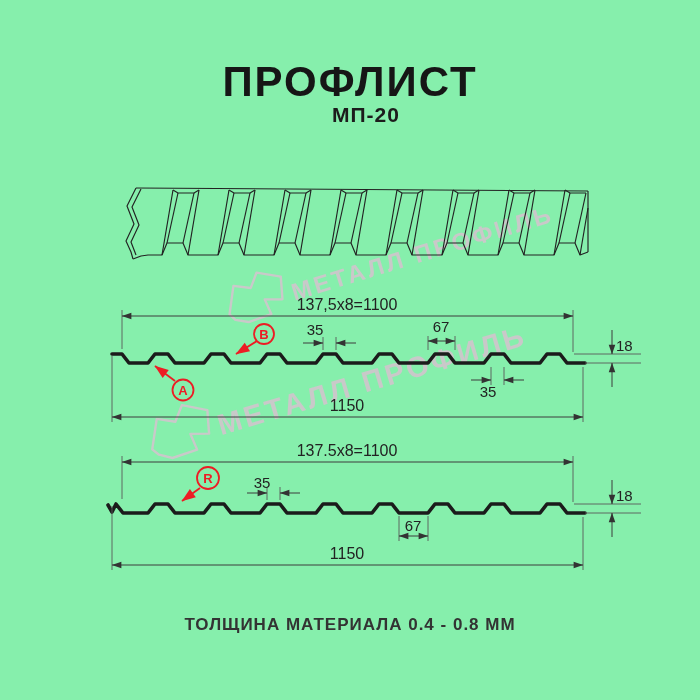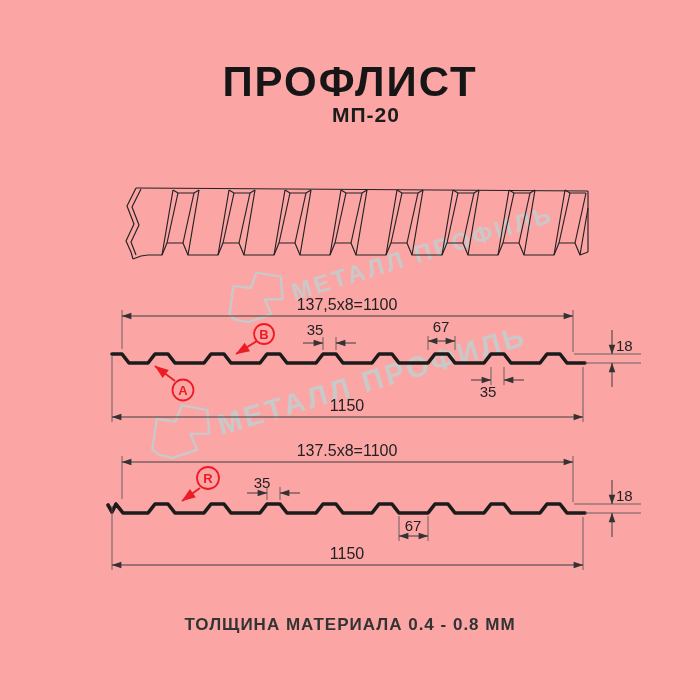--- a/index.html
+++ b/index.html
@@ -1,16 +1,16 @@
 <!DOCTYPE html>
 <html><head>
 <meta charset="utf-8">
 <style>
   html,body{margin:0;padding:0;background:#fff;}
-  #page{position:relative;width:700px;height:700px;background:#fca5a5;overflow:hidden;
+  #page{position:relative;width:700px;height:700px;background:#86efac;overflow:hidden;
         font-family:"Liberation Sans",sans-serif;}
   .title{position:absolute;left:0;top:58px;width:700px;text-align:center;
          font-size:42px;font-weight:bold;letter-spacing:2px;color:#161616;}
   .subtitle{position:absolute;left:0;top:103px;width:700px;text-align:center;
          font-size:21px;font-weight:600;letter-spacing:1px;color:#1c1c1c;margin-left:16px;}
   .footer{position:absolute;left:0;top:615px;width:700px;text-align:center;
          font-size:17px;font-weight:600;letter-spacing:1px;color:#333;}
   svg{position:absolute;left:0;top:0;}
   .prof{fill:none;stroke:#1b1b1b;stroke-width:3.6;stroke-linejoin:round;stroke-linecap:round;}
   .persp{fill:none;stroke:#222;stroke-width:1.15;stroke-linejoin:round;}

